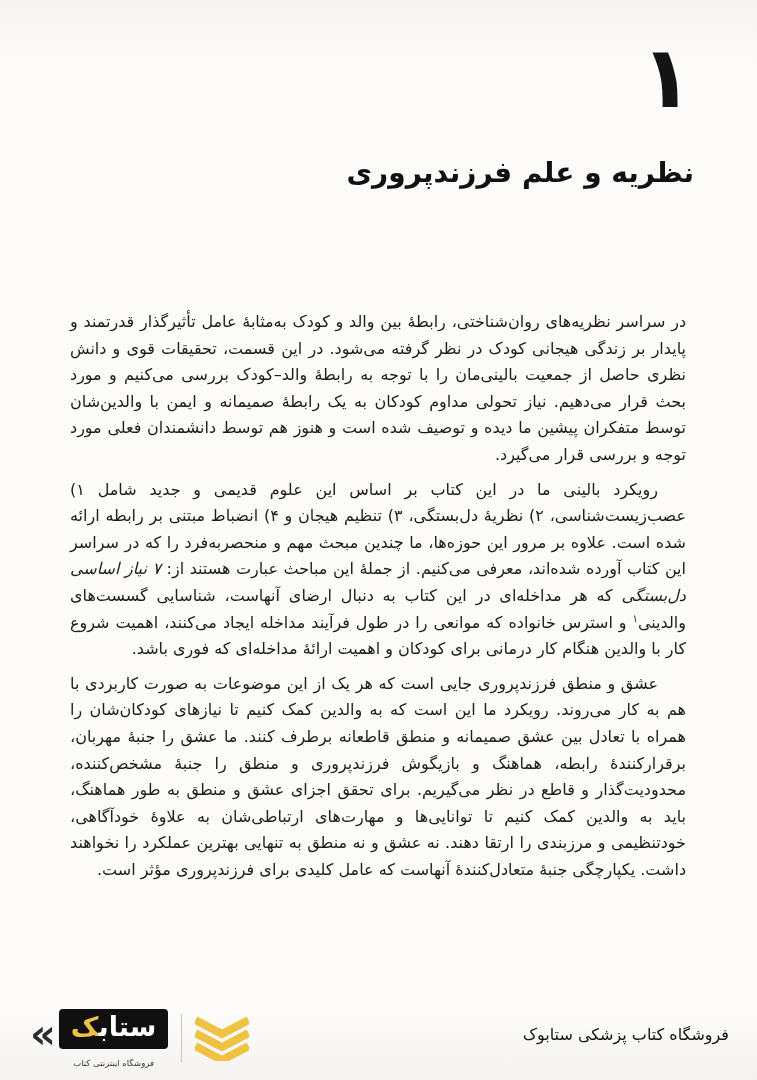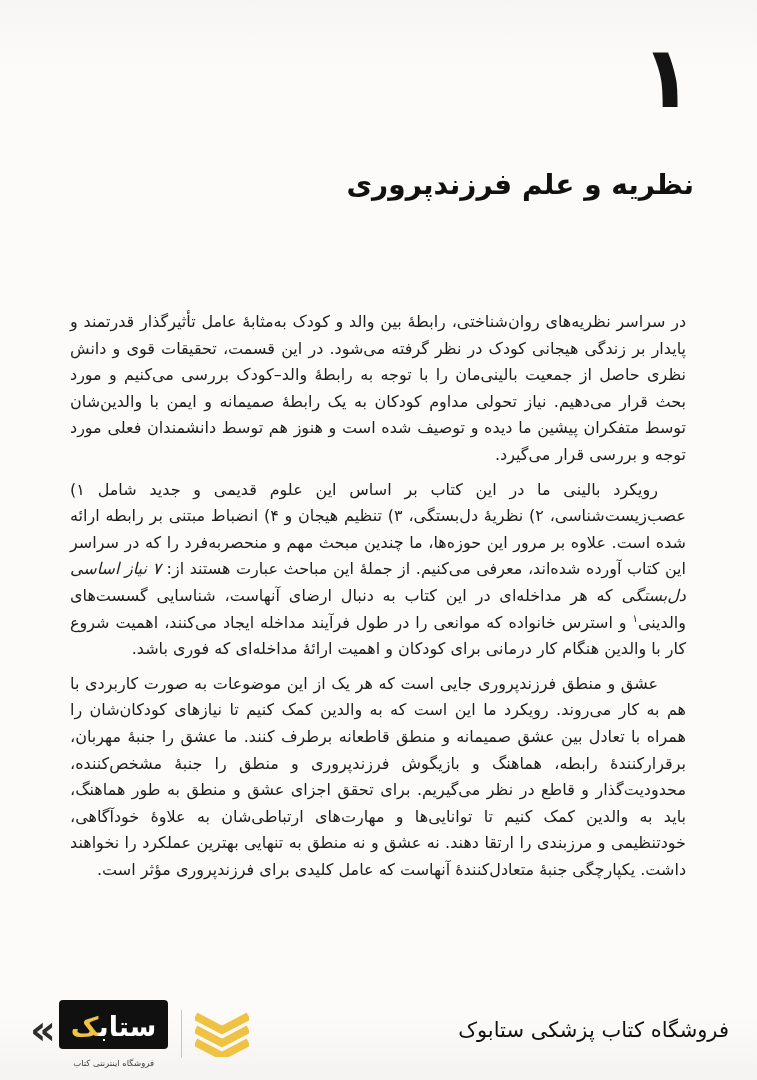--- a/index.html
+++ b/index.html
@@ -23,21 +23,21 @@
     font-family: "DejaVu Serif", "DejaVu Sans", serif;
     font-size: 86px;
     line-height: 1;
     font-weight: 700;
     direction: rtl;
     color: #141414;
   }
 
   .chapter-title {
     position: absolute;
-    top: 168px;
+    top: 156px;
     right: 63px;
     margin: 0;
     font-size: 28px;
     font-weight: 700;
     direction: rtl;
     color: #111;
     letter-spacing: 0.2px;
   }
 
   .body-text {
@@ -77,21 +77,21 @@
     line-height: 1;
     color: #2e2e2e;
     font-weight: 700;
     letter-spacing: -3px;
     transform: translateY(-4px);
   }
   .logo-block { display: flex; flex-direction: column; align-items: center; }
   .logo-box {
     background: #101010;
     border-radius: 4px;
-    padding: 11px 12px 6px 12px;
+    padding: 2px 12px 6px 12px;
     direction: rtl;
     font-size: 27px;
     font-weight: 700;
     line-height: 1.2;
     white-space: nowrap;
   }
   .logo-box .brand-white { color: #ffffff; }
   .logo-box .brand-gold { color: #f0c243; }
   .logo-tagline {
     margin-top: 9px;
@@ -105,21 +105,21 @@
     width: 1px;
     height: 48px;
     background: #c8c6c2;
   }
 
   .stack-icon { width: 54px; height: 46px; flex: 0 0 auto; }
 
   .footer-text { margin-left: auto; text-align: right; }
   .store-line {
     direction: rtl;
-    font-size: 21px;
+    font-size: 16px;
     color: #121212;
     margin-bottom: 7px;
   }
   .url-line {
     direction: ltr;
     font-size: 17px;
     font-weight: 700;
     letter-spacing: 7px;
     color: #121212;
     margin-right: -7px; 

